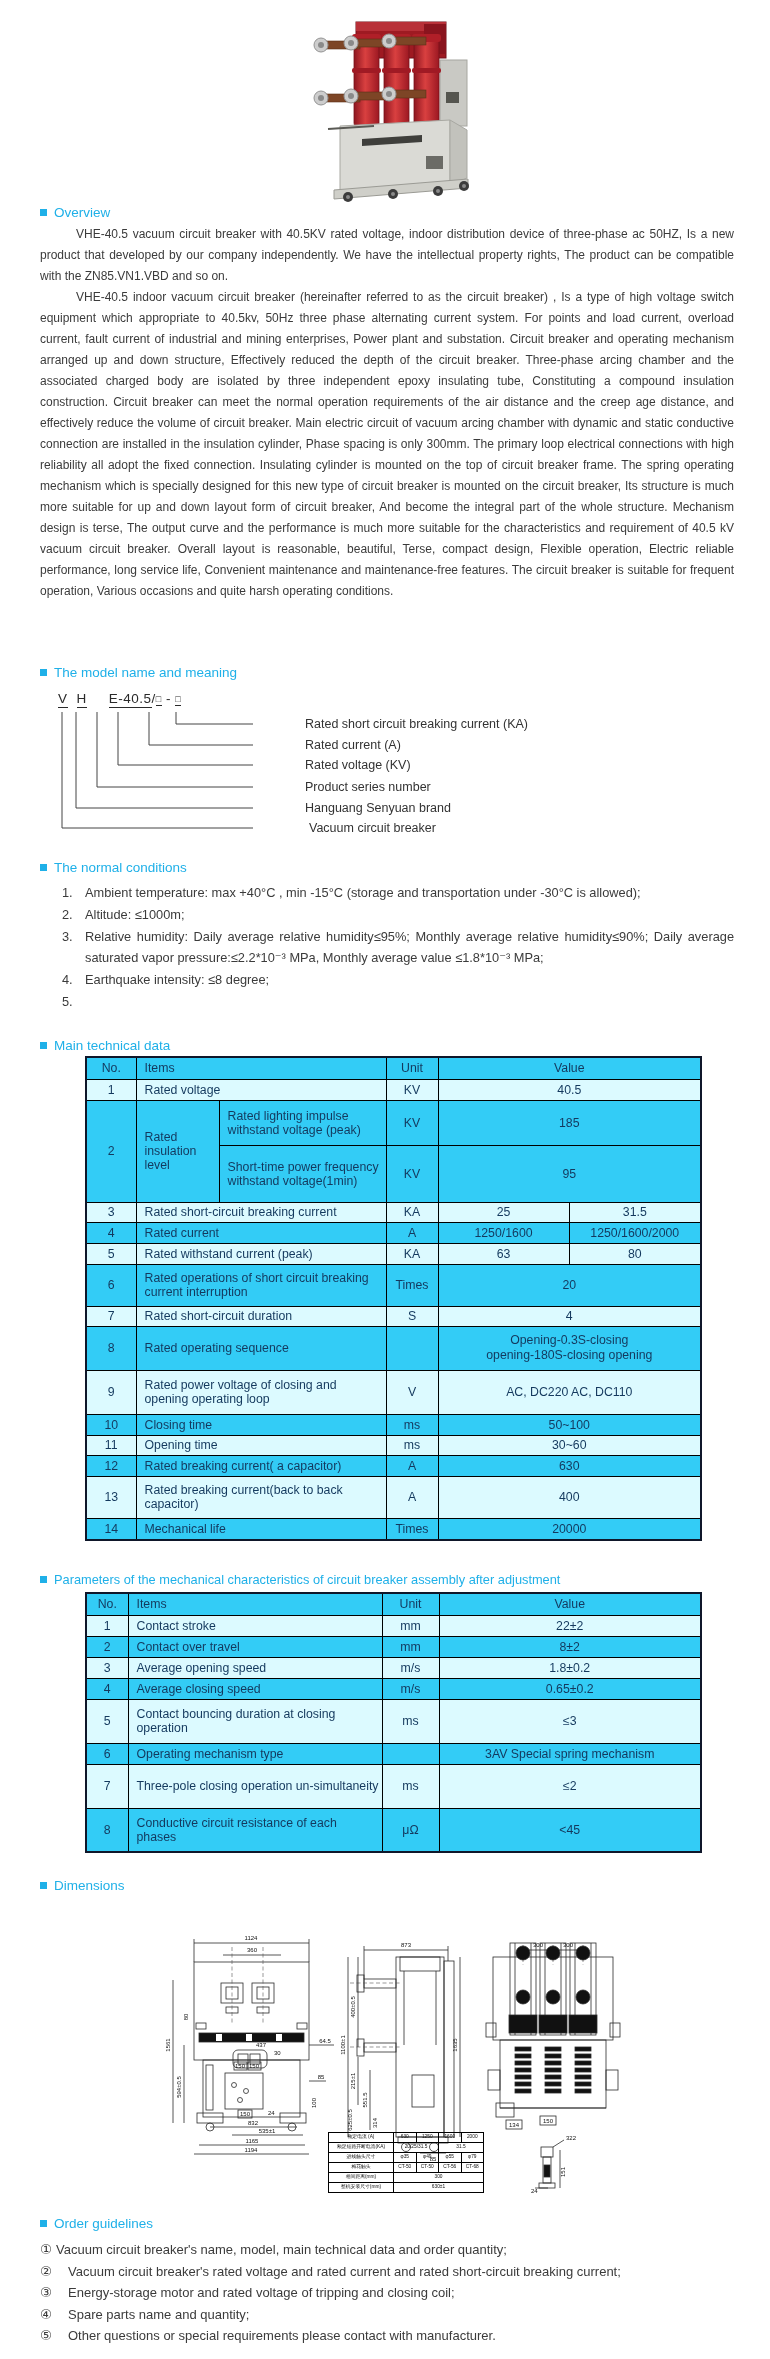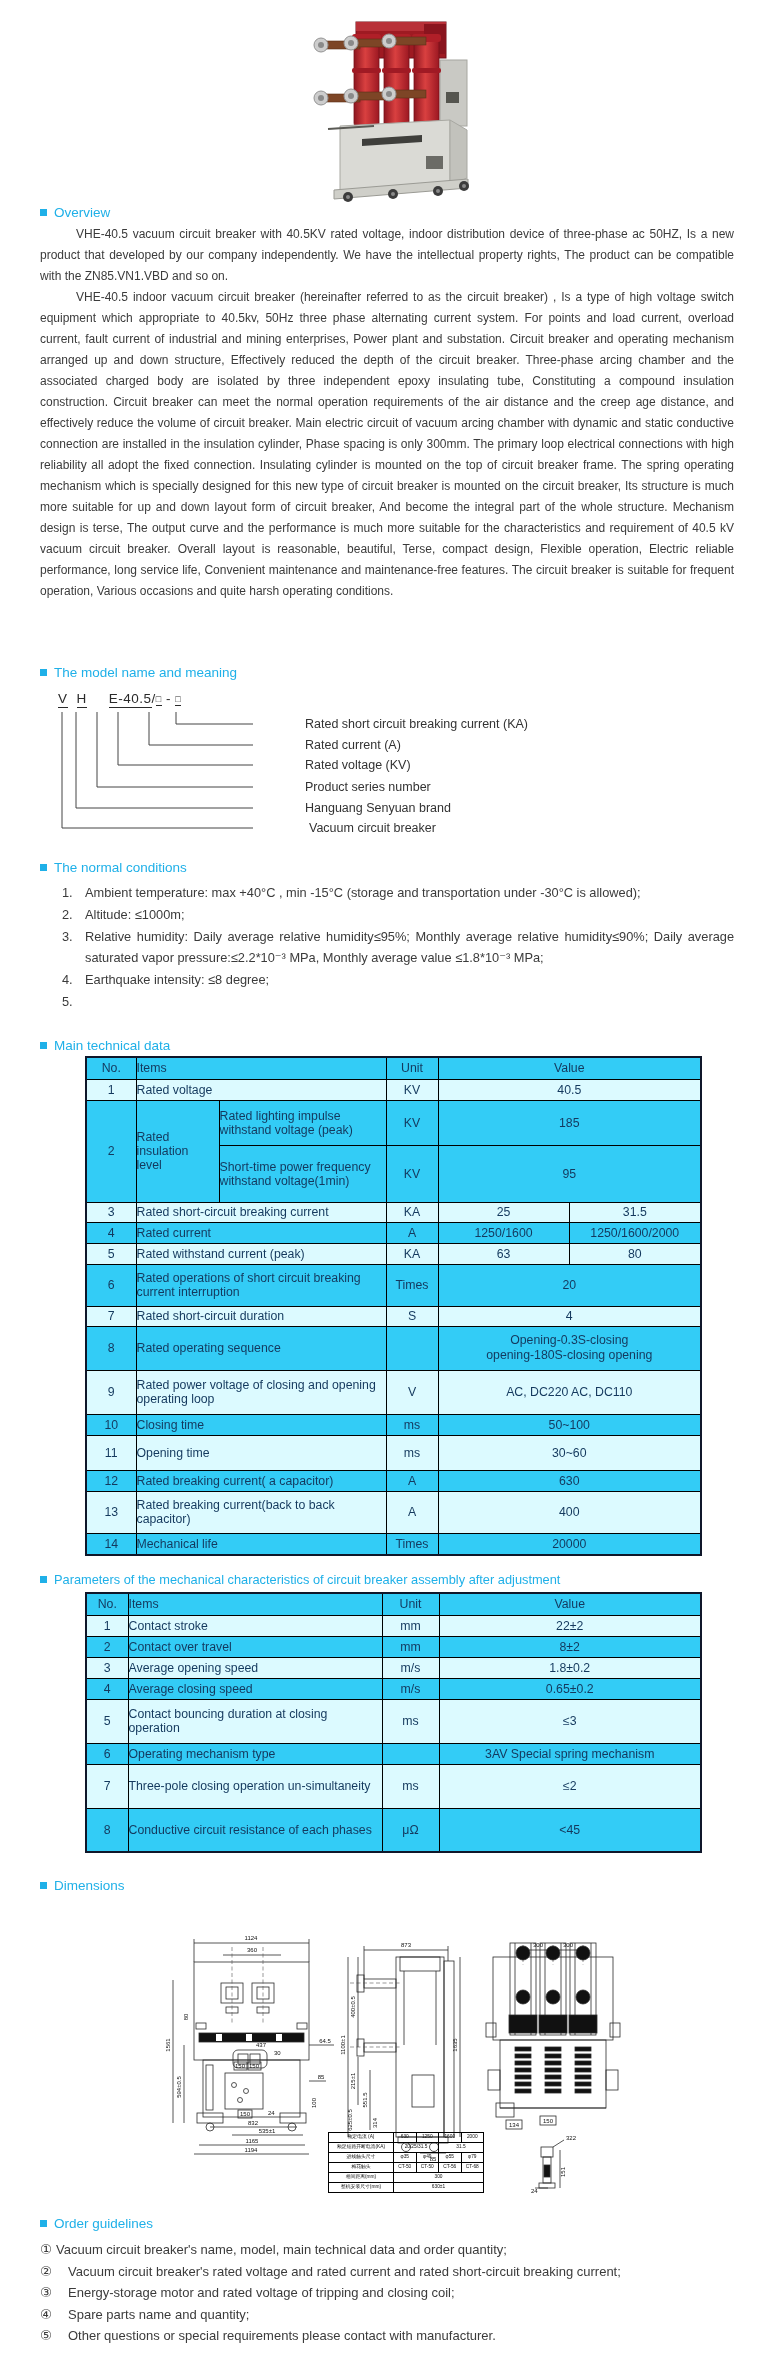--- a/index.html
+++ b/index.html
@@ -16,21 +16,21 @@
   .mdl-svg{position:absolute;left:0;top:685px;}
   .mdl-svg text{font-size:12.5px;fill:#333;}
   .cond{position:absolute;left:0;top:882px;width:734px;}
   .cond-item{position:relative;padding-left:85px;font-size:12.8px;line-height:21.8px;
              text-align:justify;color:#3b3b3b;}
   .cond-item .n{position:absolute;left:62px;text-align:left;}
   table.spec{position:absolute;left:85px;border-collapse:collapse;table-layout:fixed;width:615px;}
   table.spec td{border:1px solid #000;font-size:12.3px;color:#14395e;text-align:center;
                 padding:1px 2px;overflow:hidden;}
   table.spec{border:2px solid #0f172a;}
-  table.spec .ti{text-align:left;padding-left:0;}
+  table.spec .ti{text-align:left;padding-left:8px;}
   tr.cy td{background:#33ccf6;}
   tr.lt td{background:#dcfaff;}
   .dims-svg{position:absolute;left:0;top:1895px;}
   .dims-svg .ln{stroke:#2b2b2b;stroke-width:0.8;fill:none;}
   .dims-svg .fl{stroke:#2b2b2b;stroke-width:0.8;fill:#111;}
   .dims-svg .cl{stroke:#555;stroke-width:0.6;fill:none;stroke-dasharray:4 2.5;}
   .dims-svg text{font-size:6px;fill:#111;}
   .mini{position:absolute;left:328px;top:2132px;border-collapse:collapse;width:156px;}
   .mini td{border:0.8px solid #000;font-size:4.8px;color:#111;text-align:center;padding:0 1px;
            height:9px;line-height:1;overflow:hidden;white-space:nowrap;}
@@ -238,21 +238,21 @@
       <td class="ti" colspan="2">Rated power voltage of closing and opening operating loop</td>
       <td>V</td>
       <td colspan="2">AC, DC220    AC, DC110</td>
     </tr>
     <tr class="cy" style="height:21px">
       <td>10</td>
       <td class="ti" colspan="2">Closing time</td>
       <td>ms</td>
       <td colspan="2">50~100</td>
     </tr>
-    <tr class="lt" style="height:35px">
+    <tr class="lt" style="height:20px">
       <td>11</td>
       <td class="ti" colspan="2">Opening time</td>
       <td>ms</td>
       <td colspan="2">30~60</td>
     </tr>
     <tr class="cy" style="height:21px">
       <td>12</td>
       <td class="ti" colspan="2">Rated breaking current( a capacitor)</td>
       <td>A</td>
       <td colspan="2">630</td>

